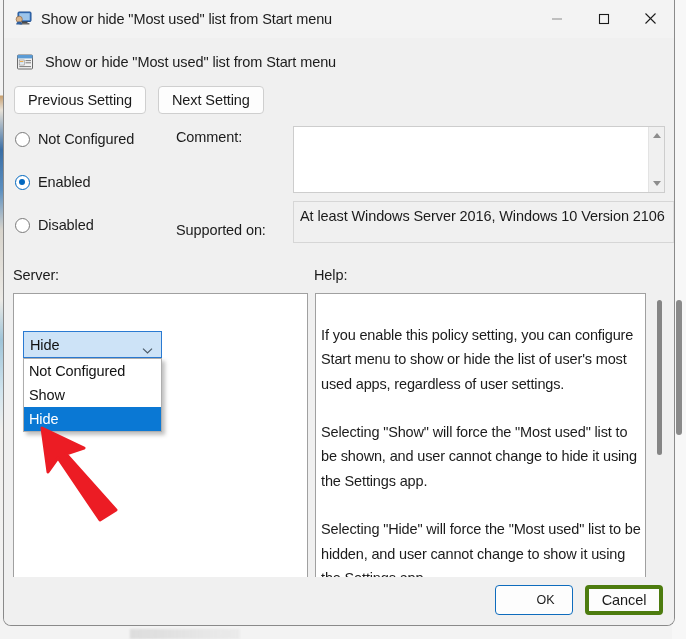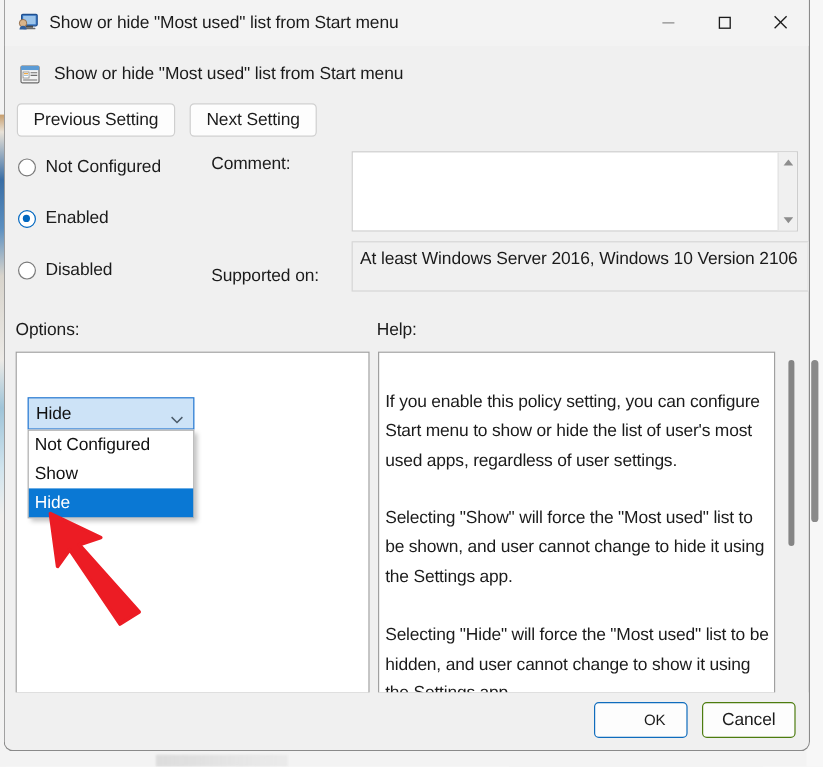--- a/index.html
+++ b/index.html
@@ -426,21 +426,21 @@
   }
   .footer-btns {
     position: absolute;
     right: 11px;
     top: 8px;
     display: flex;
     gap: 12px;
   }
   .fbtn {
     background: #fdfdfd;
-    border: 1px solid #4d7c0f;
+    border: 4px solid #4d7c0f;
     border-radius: 4px;
     width: 78px;
     height: 30px;
     font-family: "Liberation Sans", sans-serif;
     font-size: 14.5px;
     color: #1b1b1b;
     display: flex;
     align-items: center;
     justify-content: center;
     box-sizing: border-box;
@@ -559,21 +559,21 @@
         </div>
       </div>
 
       <div class="field-label lbl-supported">Supported on:</div>
       <div class="supported-box">
         <div class="supported-text">At least Windows Server 2016, Windows 10 Version 2106</div>
         <div class="side"></div>
       </div>
     </div>
 
-    <div class="sec-label sec-options">Options:</div>
+    <div class="sec-label sec-options">Server:</div>
     <div class="sec-label sec-help">Help:</div>
 
     <div class="options-panel">
 
       <div class="combo">
         <span class="combo-value">Hide</span>
         <span class="combo-arrow">
           <svg width="11" height="8" viewBox="0 0 11 8">
             <polyline points="1,1.6 5.5,6 10,1.6" fill="none" stroke="#4a5a68" stroke-width="1.2"></polyline>
           </svg>

